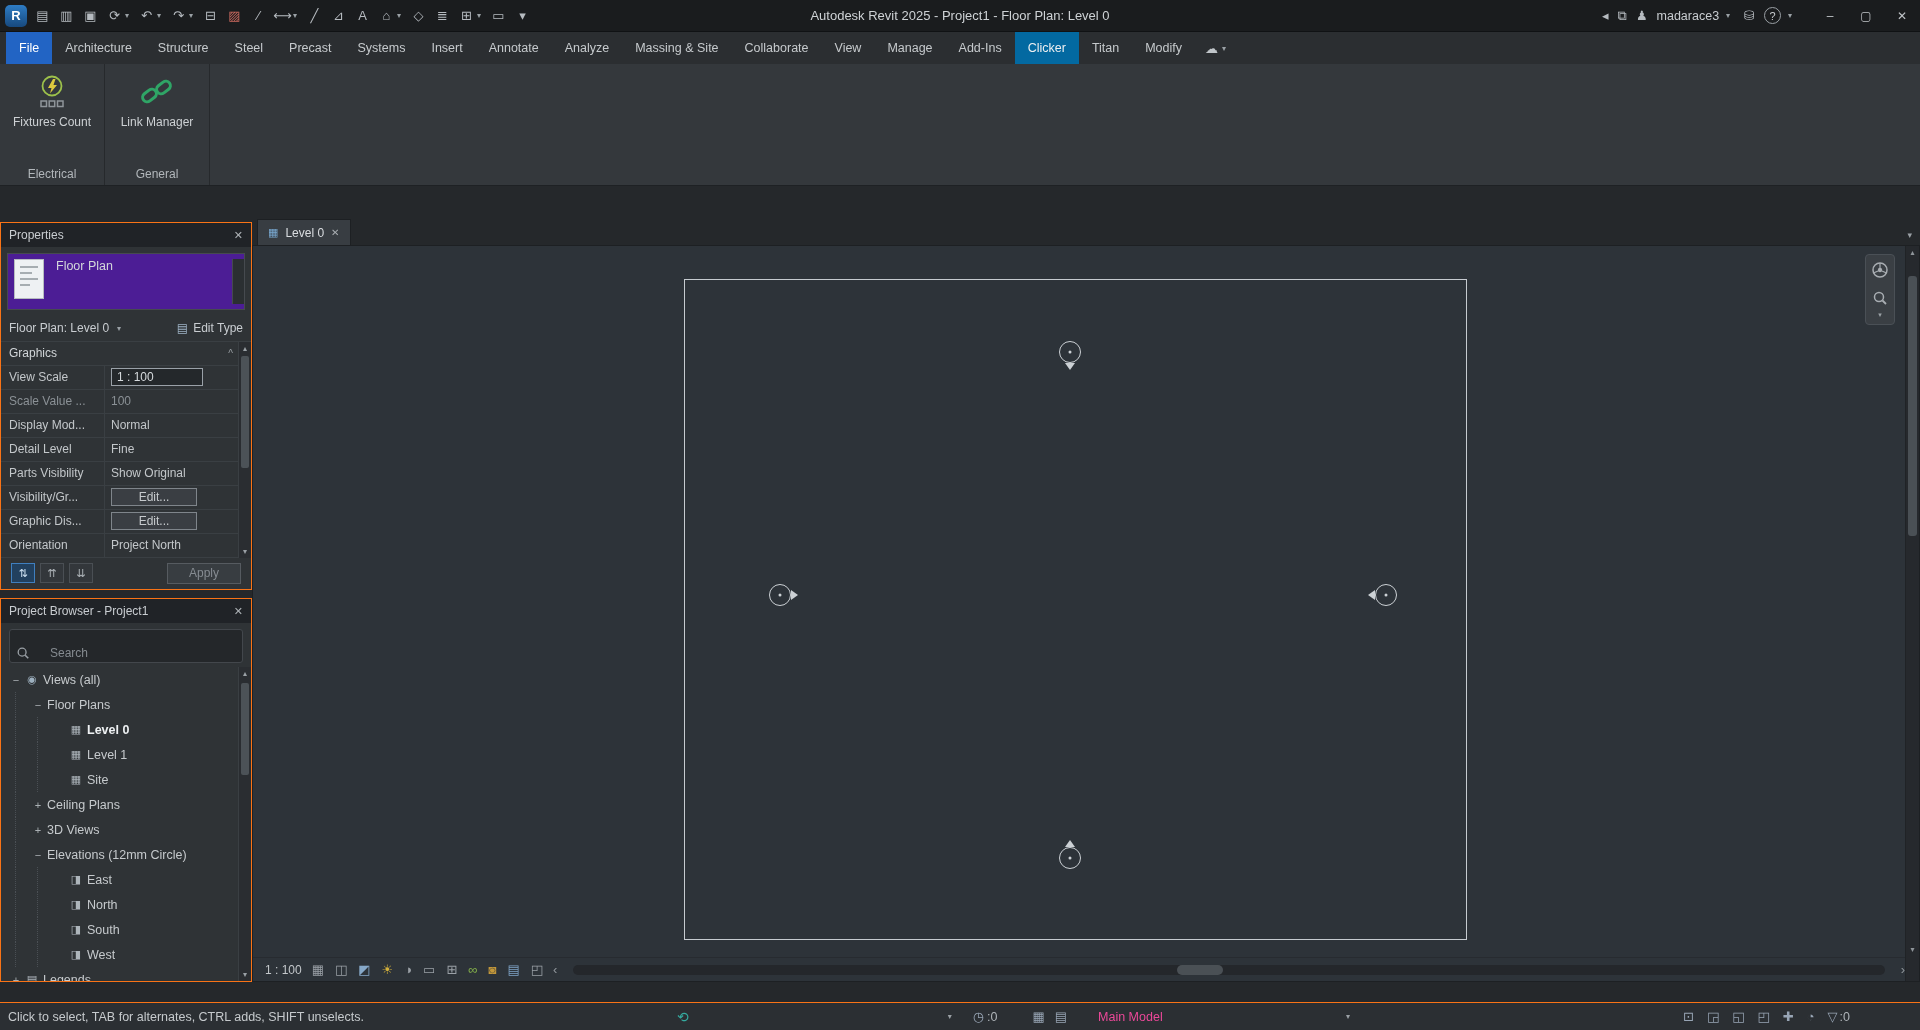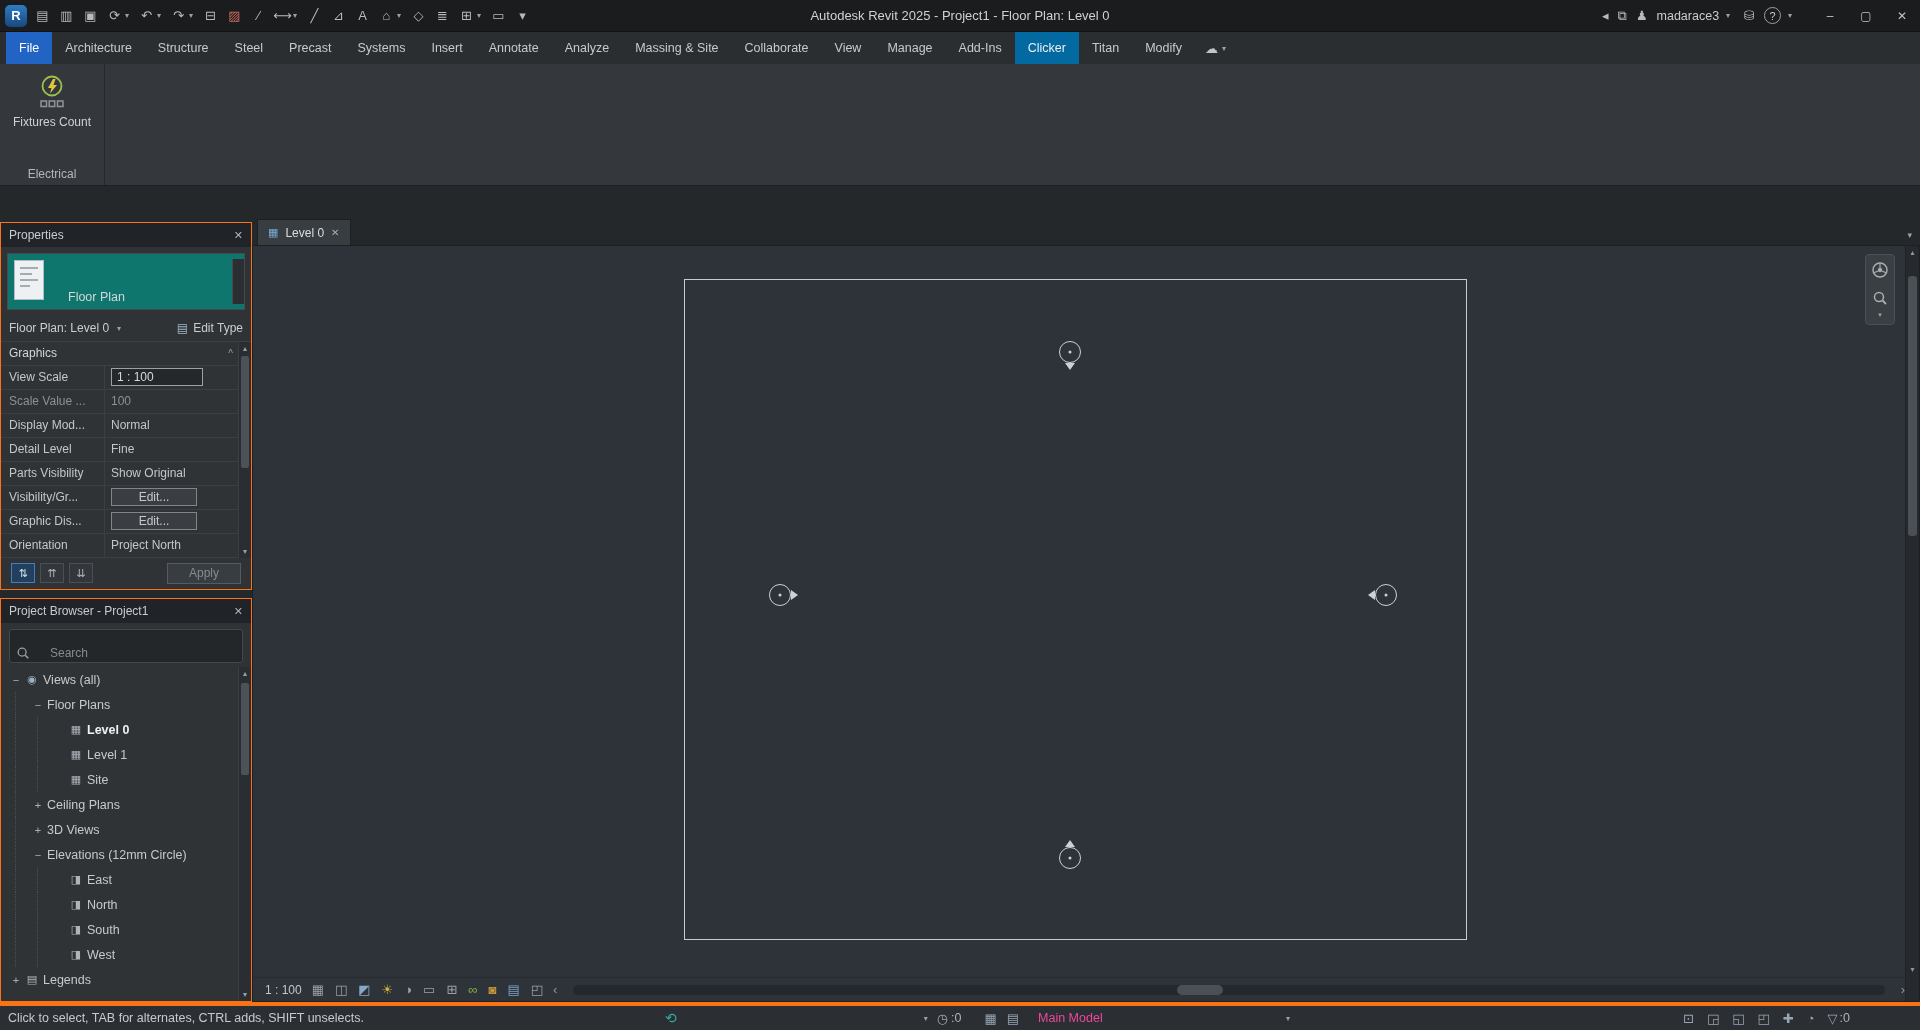--- a/index.html
+++ b/index.html
@@ -40,21 +40,21 @@
 
   
   .workspace { flex:1; display:flex; background:#25282b; min-height:0; }
   .leftcol { width:252px; flex:0 0 252px; display:flex; flex-direction:column; padding-top:36px; min-height:0; }
   .panel { background:#2f3336; border:1px solid #f97316; display:flex; flex-direction:column; }
   .panel-header { height:24px; background:#202327; display:flex; align-items:center; padding:0 8px; font-size:12px; color:#c9cdd1; flex:0 0 24px; }
   .panel-close { margin-left:auto; color:#aeb3b7; font-size:11px; }
 
   
   .properties { height:368px; flex:0 0 368px; }
-  .type-box { margin:6px; height:58px; background:#0f766e; border:1px solid #464a4f; display:flex; align-items:flex-end; gap:24px; padding:5px 0 5px 6px; }
+  .type-box { margin:6px; height:58px; background:#4c1d95; border:1px solid #464a4f; display:flex; align-items:flex-start; gap:12px; padding:5px 0 5px 6px; }
   .type-strip { margin-left:auto; width:12px; align-self:stretch; background:#2b2f32; border-left:1px solid #464a4f; }
   .type-label { font-size:12.5px; color:#d3d7da; }
   .sel-row { height:26px; display:flex; align-items:center; font-size:12px; padding:0 8px; color:#c9cdd1; }
   .sel-caret { font-size:8px; color:#9aa0a5; margin-left:8px; }
   .edit-type { margin-left:auto; display:flex; align-items:center; gap:5px; }
   .edit-type .ic { font-size:12px; color:#9fb3c6; }
   .pgrid-wrap { position:relative; border-top:1px solid #3a3f43; }
   .grow { display:flex; height:24px; border-bottom:1px solid #3a3f43; font-size:12px; align-items:center; margin-right:13px; }
   .grow.section { border-bottom:1px solid #3a3f43; color:#d2d6d9; }
   .grow.section .sec-caret { margin-left:auto; padding-right:5px; color:#9aa0a5; font-size:10px; }
@@ -115,21 +115,21 @@
   .bottombar { position:absolute; left:0; right:14px; bottom:0; height:24px; display:flex; align-items:center; gap:10px; padding-left:12px; background:#2d3339; border-top:1px solid #272b30; }
   .scale-label { font-size:12px; color:#c3c7ca; white-space:nowrap; }
   .vcb-icons { display:flex; align-items:center; gap:11px; }
   .vcb-icon { font-size:13px; color:#9aa0a6; }
   .hsarr { font-size:13px; color:#8f959a; }
   .htrack { flex:1; height:10px; background:#24272b; border-radius:5px; position:relative; margin:0 6px; }
   .hthumb { position:absolute; left:46%; width:46px; height:10px; background:#4a5055; border-radius:5px; }
   .corner { position:absolute; right:0; bottom:0; width:14px; height:24px; background:#26292d; border-left:1px solid #202326; }
 
   
-  .statusbar { height:28px; flex:0 0 28px; background:#2b2f33; border-top:4px solid #f97316; display:flex; align-items:center; font-size:12.5px; color:#c6cacd; padding:0 8px; gap:9px; }
+  .statusbar { height:28px; flex:0 0 28px; background:#2b2f33; border-top:1px solid #f97316; display:flex; align-items:center; font-size:12.5px; color:#c6cacd; padding:0 8px; gap:21px;margin-top:20px; }
   .sb-msg { white-space:nowrap; }
   .sb-collab { margin-left:292px; color:#35aba0; font-size:14px; }
   .sb-caret { font-size:8px; color:#9aa0a5; }
   .sb-caret.w { margin-left:238px; }
   .sb-icon { font-size:13px; color:#98a5b5; }
   .sb-count { color:#aeb3b8; }
   .sb-editable { display:flex; align-items:center; gap:3px; }
   .mm { width:252px; display:flex; align-items:center; gap:7px; margin-left:10px; }
   .mm-label { color:#ec4899; }
   .mm-caret { margin-left:auto; font-size:8px; color:#9aa0a5; }
@@ -227,20 +227,36 @@
                     <rect x="7" y="27" width="5.5" height="5.5"></rect>
                     <rect x="15.2" y="27" width="5.5" height="5.5"></rect>
                     <rect x="23.5" y="27" width="5.5" height="5.5"></rect>
                   </g>
                 </svg>
               </div>
               <div class="rlabel">Fixtures Count</div>
             </div>
           </div>
           <div class="rpanel-name">Electrical</div>
+        </div>
+        <div class="rpanel">
+          <div class="rpanel-body">
+            <div class="rbtn">
+              <div class="ricon">
+                <svg viewBox="0 0 36 36" width="36" height="36">
+                  <g fill="none" stroke="#2fa566" stroke-width="3">
+                    <rect x="3" y="17" width="15" height="9" rx="4.5" transform="rotate(-38 10.5 21.5)"></rect>
+                    <rect x="17" y="9" width="15" height="9" rx="4.5" transform="rotate(-38 24.5 13.5)"></rect>
+                  </g>
+                </svg>
+              </div>
+              <div class="rlabel">Link Manager</div>
+            </div>
+          </div>
+          <div class="rpanel-name">General</div>
         </div>
       </div>
   </div>
 
   <div class="workspace">
 
     <div class="leftcol">
 
       <div class="panel properties">
         <div class="panel-header">

